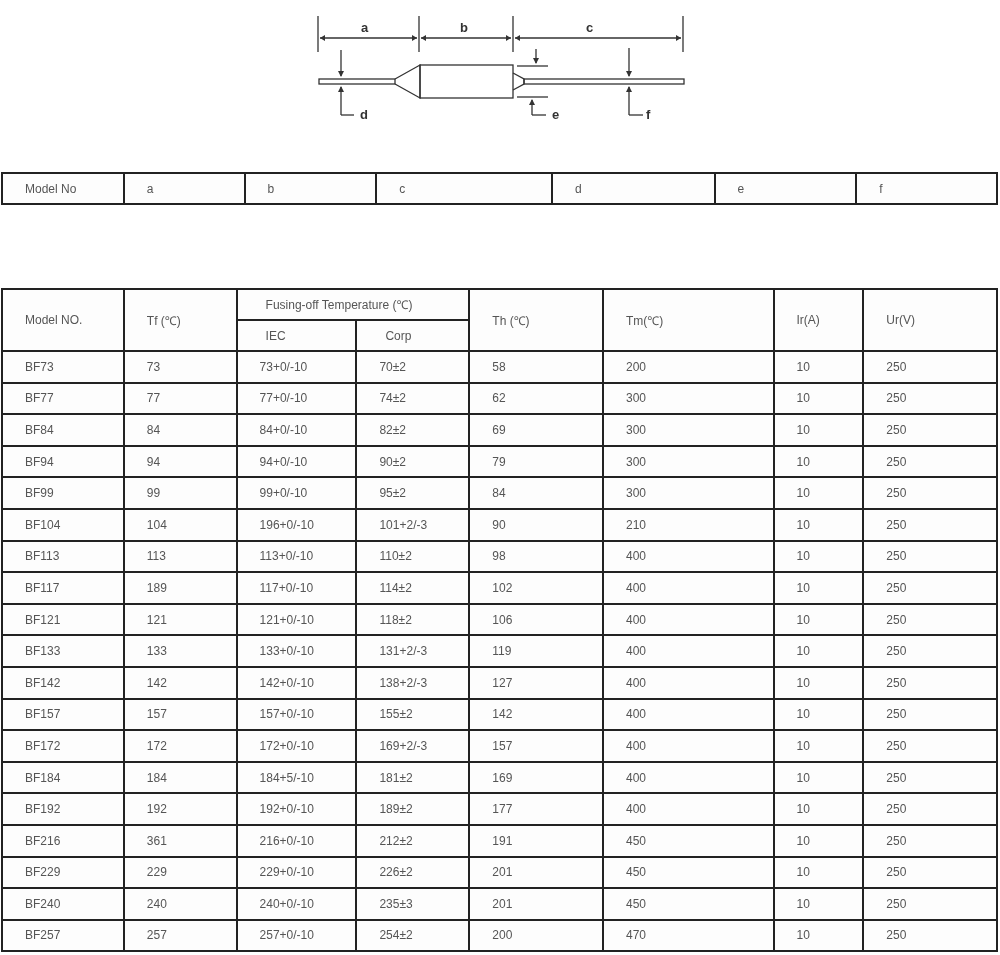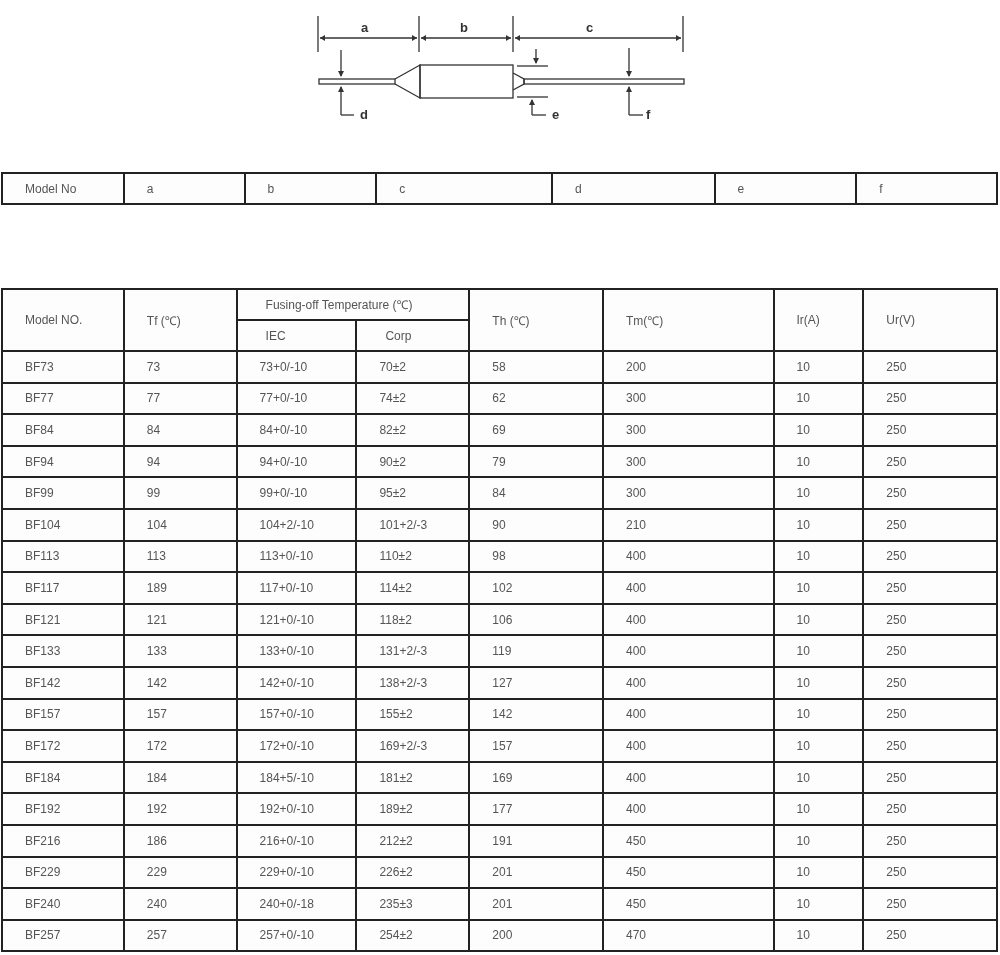--- a/index.html
+++ b/index.html
@@ -181,21 +181,21 @@
         <td>99+0/-10</td>
         <td>95±2</td>
         <td>84</td>
         <td>300</td>
         <td>10</td>
         <td>250</td>
       </tr>
       <tr>
         <td>BF104</td>
         <td>104</td>
-        <td>104+2/-10</td>
+        <td>196+0/-10</td>
         <td>101+2/-3</td>
         <td>90</td>
         <td>210</td>
         <td>10</td>
         <td>250</td>
       </tr>
       <tr>
         <td>BF113</td>
         <td>113</td>
         <td>113+0/-10</td>
@@ -280,42 +280,42 @@
         <td>192</td>
         <td>192+0/-10</td>
         <td>189±2</td>
         <td>177</td>
         <td>400</td>
         <td>10</td>
         <td>250</td>
       </tr>
       <tr>
         <td>BF216</td>
-        <td>186</td>
+        <td>361</td>
         <td>216+0/-10</td>
         <td>212±2</td>
         <td>191</td>
         <td>450</td>
         <td>10</td>
         <td>250</td>
       </tr>
       <tr>
         <td>BF229</td>
         <td>229</td>
         <td>229+0/-10</td>
         <td>226±2</td>
         <td>201</td>
         <td>450</td>
         <td>10</td>
         <td>250</td>
       </tr>
       <tr>
         <td>BF240</td>
         <td>240</td>
-        <td>240+0/-18</td>
+        <td>240+0/-10</td>
         <td>235±3</td>
         <td>201</td>
         <td>450</td>
         <td>10</td>
         <td>250</td>
       </tr>
       <tr>
         <td>BF257</td>
         <td>257</td>
         <td>257+0/-10</td>

